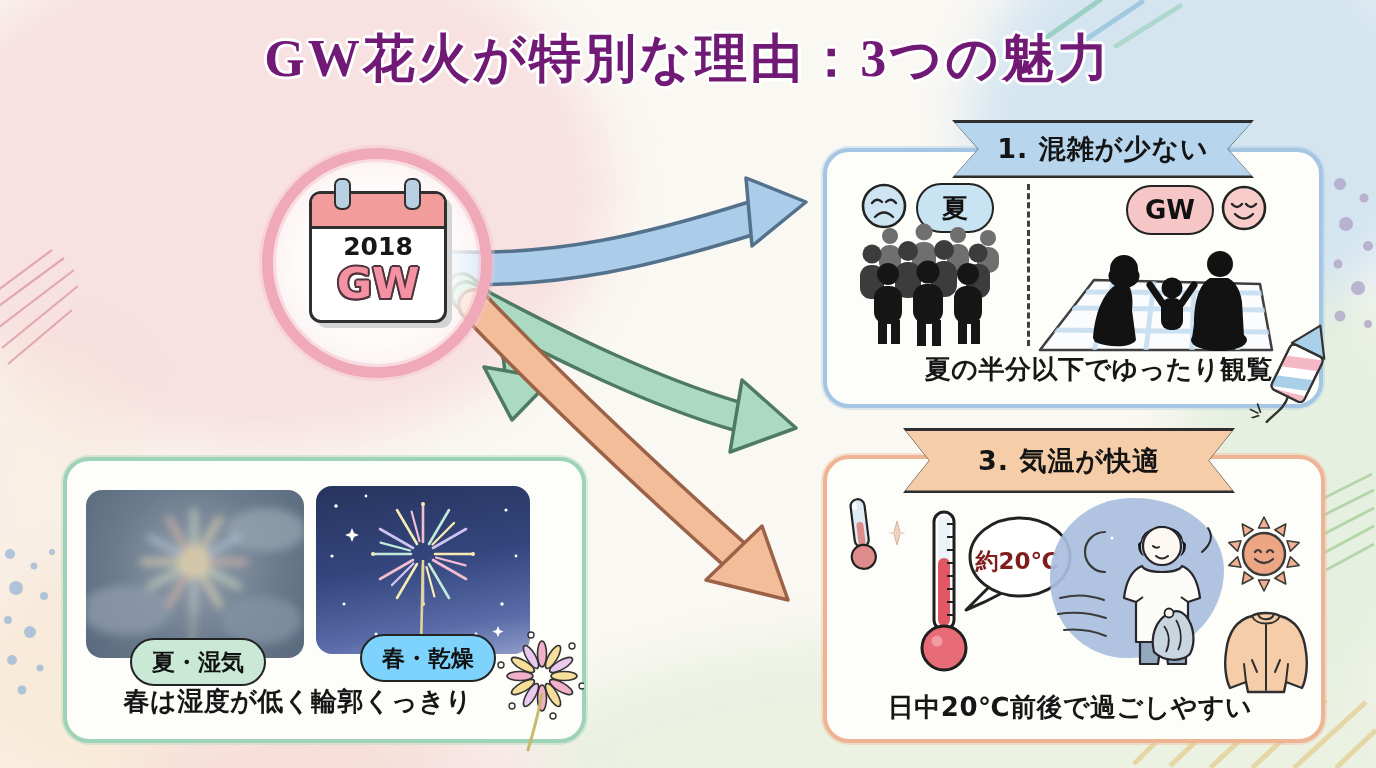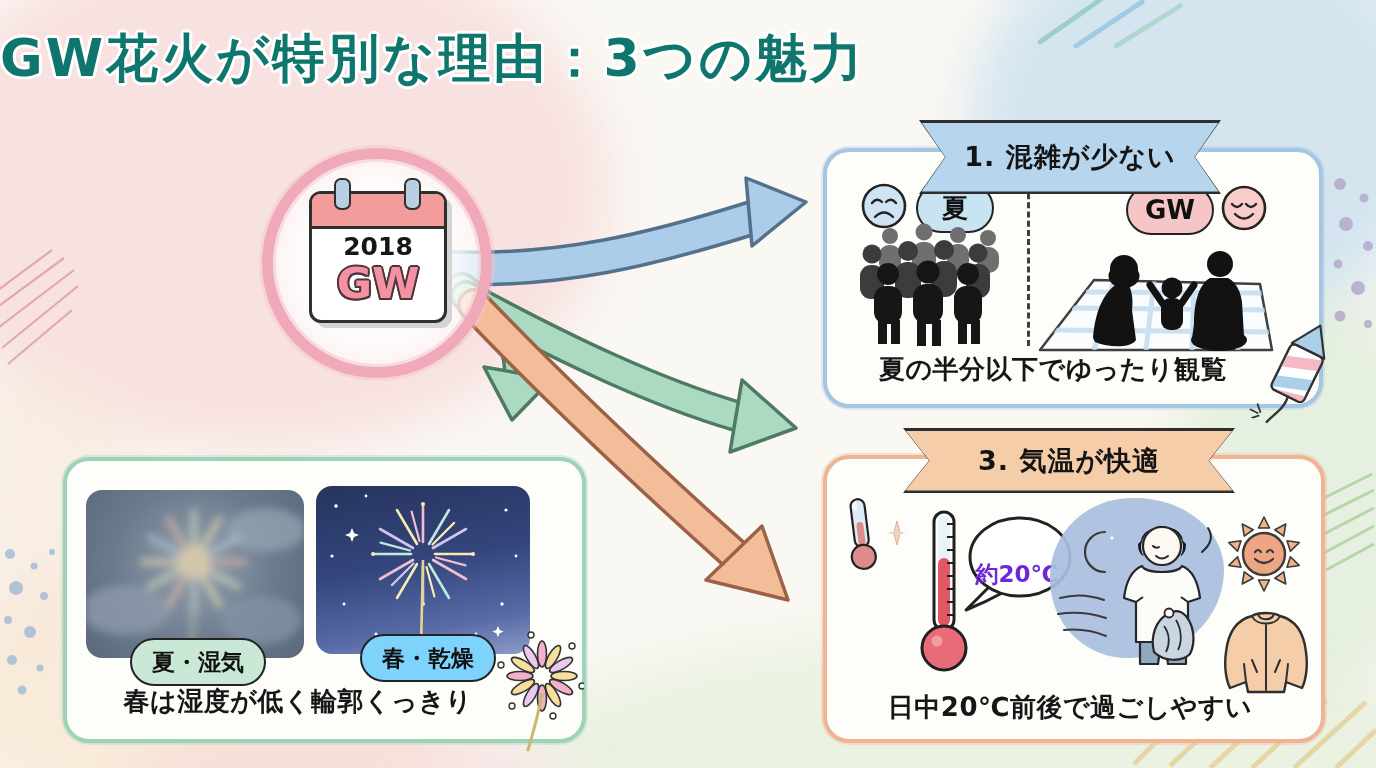--- a/index.html
+++ b/index.html
@@ -2,24 +2,24 @@
 <html><head>
 <meta charset="utf-8">
 <style>
   html,body{margin:0;padding:0;}
   #canvas{position:relative;width:1376px;height:768px;overflow:hidden;
     background:#faf8f3;font-family:"DejaVu Sans","Liberation Sans",sans-serif;color:#1c1c1c;}
   .abs{position:absolute;}
   
   .wash{position:absolute;border-radius:50%;filter:blur(26px);pointer-events:none;}
   
-  .title{position:absolute;left:0;right:0;top:24px;
-    font-size:52px;font-weight:800;letter-spacing:3px;color:#0f766e;
+  .title{position:absolute;left:0;right:0;top:24px;text-align:center;
+    font-size:52px;font-weight:800;letter-spacing:3px;color:#701a75;
     text-shadow:-3px 0 0 #fff,3px 0 0 #fff,0 -3px 0 #fff,0 3px 0 #fff,
-      -2px -2px 0 #fff,2px -2px 0 #fff,-2px 2px 0 #fff,2px 2px 0 #fff;}
+      -2px -2px 0 #fff,2px -2px 0 #fff,-2px 2px 0 #fff,2px 2px 0 #fff;font-family:Liberation Serif, serif;}
   
   .cal-ring{position:absolute;left:262px;top:148px;width:208px;height:208px;border-radius:50%;
     border:11px solid #f0a9b8;background:radial-gradient(circle,rgba(255,255,255,.85) 55%,rgba(255,238,242,.25));
     box-shadow:0 0 0 3px rgba(243,196,206,.45), inset 0 0 0 3px rgba(243,196,206,.5);}
   .cal-body{position:absolute;left:36px;top:32px;width:132px;height:126px;background:#fff;
     border:3px solid #2f2f2f;border-radius:12px;box-shadow:6px 6px 0 -1px #d4d4d4;}
   .cal-header{position:absolute;left:0;top:0;right:0;height:32px;background:#f29c9c;
     border-bottom:3px solid #2f2f2f;border-radius:8px 8px 0 0;}
   .cal-peg{position:absolute;top:-16px;width:13px;height:28px;background:#b9cfe2;
     border:2.5px solid #2f2f2f;border-radius:7px;}
@@ -50,21 +50,21 @@
   .pill.pinkc{background:#f6c6c6;}
   .pill.mintc{background:#c9e9d6;}
   .pill.rosec{background:#7dd3fc;}
   .divider{position:absolute;width:0;border-left:3px dashed #3d3d3d;}
   
   .fwimg{position:absolute;border-radius:16px;overflow:hidden;}
   .fw-hazy{background:radial-gradient(circle at 50% 45%,#94a1af 0%,#6c7c8e 55%,#59687c 100%);}
   .fw-clear{background:linear-gradient(170deg,#27345e 0%,#33457c 45%,#5a6ca8 80%,#8e9cc8 100%);}
   .blurwrap{filter:blur(4px);}
   
-  .bubble-text{position:absolute;left:0;right:0;top:32px;text-align:center;font-size:23px;font-weight:800;color:#6d28d9;margin-top:13px;}
+  .bubble-text{position:absolute;left:0;right:0;top:32px;text-align:center;font-size:23px;font-weight:800;color:#7f1d1d;}
   .night-blob{position:absolute;background:#a9bfe0;opacity:.92;
     border-radius:48% 52% 55% 45% / 50% 46% 56% 50%;}
   .rot{transform-origin:center;}
   .scrib{position:absolute;pointer-events:none;}
 </style>
 </head>
 <body>
 
 <div id="canvas">
 
@@ -160,21 +160,21 @@
     <div class="cal-body">
       <div class="cal-header"></div>
       <div class="cal-peg" style="left:22px;"></div>
       <div class="cal-peg" style="left:92px;"></div>
       <div class="cal-year">2018</div>
       <div class="cal-gw">GW</div>
     </div>
   </div>
 
   <div class="fbox blue" style="left:823px;top:148px;width:492px;height:252px;z-index:3"></div>
-  <div class="banner" style="left:919px;top:120px;width:302px;height:74px;">
+  <div class="banner" style="left:952px;top:120px;width:302px;height:58px;">
     <div class="bout"></div>
     <div class="bin blue">1. 混雑が少ない</div>
   </div>
   <div class="abs" style="z-index:4">
     <svg class="abs" style="left:860px;top:182px" width="48" height="48" viewBox="0 0 48 48">
       <circle cx="24" cy="24" r="21" fill="#cfe4f3" stroke="#232323" stroke-width="2.6"></circle>
       <g stroke="#232323" stroke-width="2.4" fill="none" stroke-linecap="round">
         <path d="M12,21 q5,-6 10,-1"></path>
           <path d="M26,20 q5,-5 10,1"></path>
           <path d="M15,35 q9,-9 18,0"></path>
@@ -254,21 +254,21 @@
         <circle cx="188" cy="42" r="13"></circle>
         <path d="M178,56 C167,62 162,80 162,102 L160,116 C176,124 204,124 212,114 L210,80 C208,64 200,58 196,56 Z"></path>
         <ellipse cx="187" cy="118" rx="28" ry="11"></ellipse>
       </g>
       <g stroke="#121212" stroke-width="7" stroke-linecap="round">
         <path d="M131,82 L118,63"></path>
           <path d="M149,82 L162,63"></path>
       </g>
     </svg>
 
-    <div class="caption" style="left:833px;top:352px;width:440px;">夏の半分以下でゆったり観覧</div>
+    <div class="caption" style="left:833px;top:352px;width:440px;text-align:right;">夏の半分以下でゆったり観覧</div>
 
     <svg class="abs" style="left:1254px;top:318px;transform:rotate(26deg)" width="84" height="115" viewBox="0 0 84 115">
       <defs>
           <clipPath id="rkt">
             <rect x="24" y="30" width="36" height="50" rx="5"></rect>
           </clipPath>
         </defs>
       <polygon points="42,2 24,30 60,30" fill="#a9cfe9" stroke="#333" stroke-width="2.2" stroke-linejoin="round"></polygon>
       <rect x="24" y="30" width="36" height="50" rx="5" fill="#fff" stroke="#333" stroke-width="2.2"></rect>
       <g clip-path="url(#rkt)">

